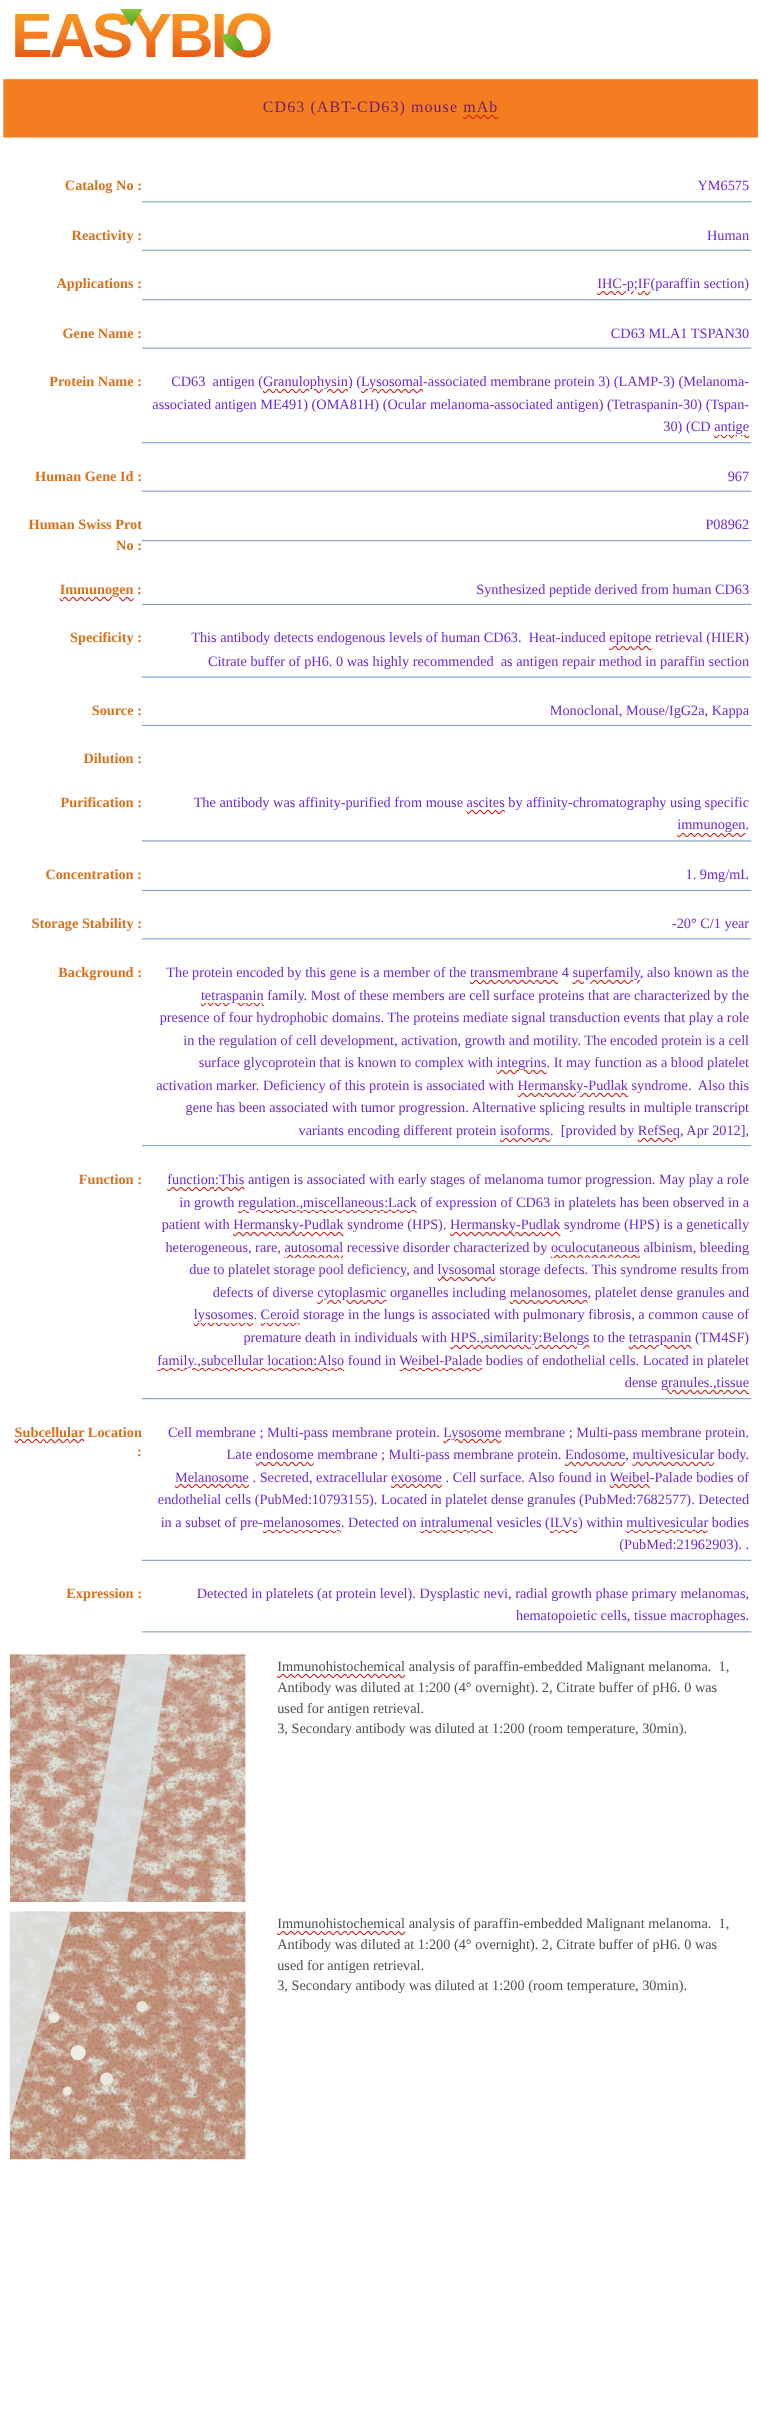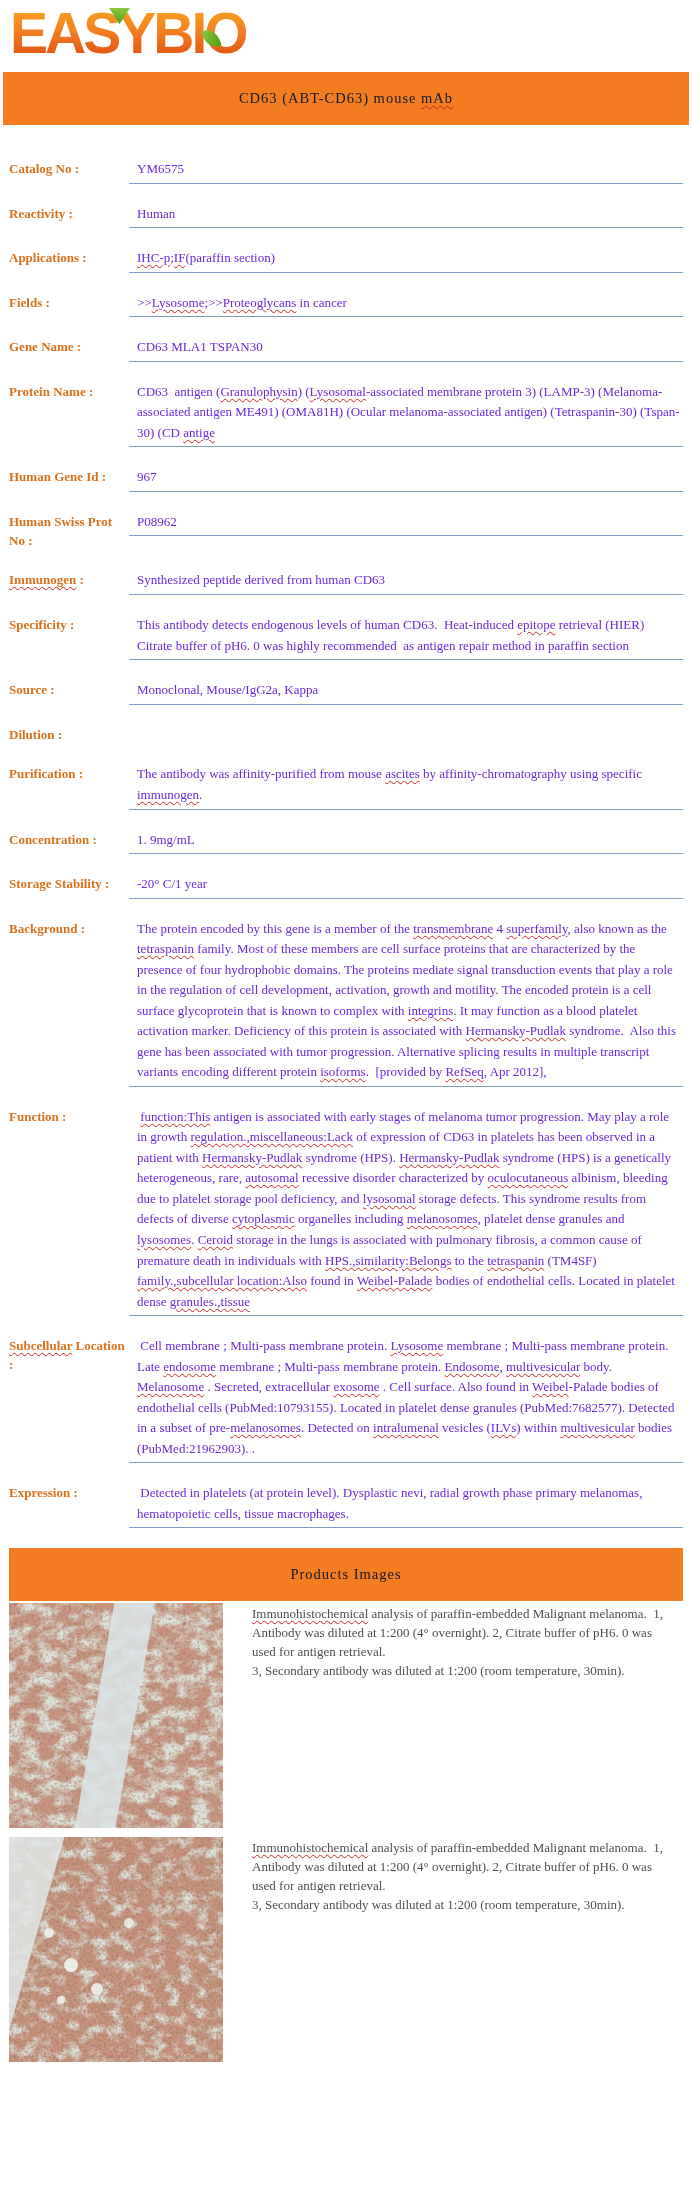--- a/index.html
+++ b/index.html
@@ -17,26 +17,26 @@
   .logo-tri { position:absolute; left:99px; top:2px; width:21px; height:16px;
     background:linear-gradient(180deg,#8ec641,#4e9e15);
     clip-path:polygon(0 0,100% 0,50% 100%); }
   .logo-leaf { position:absolute; left:194px; top:23px; width:15px; height:19px;
     background:linear-gradient(135deg,#8ec641,#4f9d14);
     border-radius:0 80% 0 80%; transform:rotate(-18deg); }
 
   
   .banner { margin:12px 3px 0 3px; background:var(--brand-orange,#f47d21); height:53px;
     display:flex; align-items:center; justify-content:center; }
-  .banner-title { color:#0f172a; font-size:14.5px; letter-spacing:1px; white-space:pre-wrap; }
+  .banner-title { color:#701a75; font-size:14.5px; letter-spacing:1px; white-space:pre-wrap; }
   .products-banner { margin:18px 9px 0 9px; }
 
   
   .fields { margin:34px 9px 0 9px; }
-  .row { display:flex; align-items:flex-start; margin-bottom:20px; }
+  .row { display:flex; align-items:flex-start; margin-bottom:20px;text-align:right; }
   .label { flex:0 0 120px; width:120px; color:var(--label-orange,#d9711c); font-weight:bold;
     font-size:13px; line-height:1.45; padding-top:1px; white-space:pre-wrap; }
   .value { flex:1; color:#6d28d9; font-size:13px; line-height:1.58;
     border-bottom:1px solid var(--underline-blue,#7f9cc6);
     padding:0 2px 3px 8px; min-height:19px; white-space:pre-wrap; }
 
   
   .sp { text-decoration-line:underline; text-decoration-style:wavy;
     text-decoration-color:var(--spellcheck-red,#cc241d); text-decoration-thickness:1px;
     text-underline-offset:2px; }
@@ -71,24 +71,20 @@
   <div class="row">
     <div class="label"><span>Reactivity :</span></div>
     <div class="value"><span>Human</span></div>
   </div>
 
   <div class="row">
     <div class="label"><span>Applications :</span></div>
     <div class="value"><span class="sp">IHC-p</span><span>;</span><span class="sp">IF</span><span>(paraffin section)</span></div>
   </div>
 
-  <div class="row">
-    <div class="label"><span>Fields :</span></div>
-    <div class="value"><span>&gt;&gt;</span><span class="sp">Lysosome</span><span>;&gt;&gt;</span><span class="sp">Proteoglycans</span><span> in cancer</span></div>
-  </div>
 
   <div class="row">
     <div class="label"><span>Gene Name :</span></div>
     <div class="value"><span>CD63 MLA1 TSPAN30</span></div>
   </div>
 
   <div class="row">
     <div class="label"><span>Protein Name :</span></div>
     <div class="value"><span>CD63  antigen (</span><span class="sp">Granulophysin</span><span>) (</span><span class="sp">Lysosomal</span><span>-associated membrane protein 3) (LAMP-3) (Melanoma-associated antigen ME491) (OMA81H) (Ocular melanoma-associated antigen) (Tetraspanin-30) (Tspan-30) (CD </span><span class="sp">antige</span></div>
   </div>
@@ -152,23 +148,20 @@
     <div class="label"><span class="sp">Subcellular</span><span> Location :</span></div>
     <div class="value"><span> Cell membrane ; Multi-pass membrane protein. </span><span class="sp">Lysosome</span><span> membrane ; Multi-pass membrane protein. Late </span><span class="sp">endosome</span><span> membrane ; Multi-pass membrane protein. </span><span class="sp">Endosome</span><span>, </span><span class="sp">multivesicular</span><span> body. </span><span class="sp">Melanosome</span><span> . Secreted, extracellular </span><span class="sp">exosome</span><span> . Cell surface. Also found in </span><span class="sp">Weibel</span><span>-Palade bodies of endothelial cells (PubMed:10793155). Located in platelet dense granules (PubMed:7682577). Detected in a subset of pre-</span><span class="sp">melanosomes</span><span>. Detected on </span><span class="sp">intralumenal</span><span> vesicles (</span><span class="sp">ILVs</span><span>) within </span><span class="sp">multivesicular</span><span> bodies (PubMed:21962903). .</span></div>
   </div>
 
   <div class="row">
     <div class="label"><span>Expression :</span></div>
     <div class="value"><span> Detected in platelets (at protein level). Dysplastic nevi, radial growth phase primary melanomas, hematopoietic cells, tissue macrophages.</span></div>
   </div>
 </div>
 
-  <div class="banner products-banner">
-    <span class="banner-title">Products Images</span>
-  </div>
 
   <div class="product-row">
     <svg class="ihc" width="214" height="225" viewBox="0 0 214 225" xmlns="http://www.w3.org/2000/svg">
       <defs>
         <filter id="f1a" x="-10%" y="-10%" width="120%" height="120%">
           <feTurbulence type="fractalNoise" baseFrequency="0.065 0.085" numOctaves="4" seed="11"></feTurbulence>
           <feColorMatrix type="matrix" values="0 0 0 0 0.56  0 0 0 0 0.30  0 0 0 0 0.22  3.2 0 0 0 -0.95"></feColorMatrix>
         </filter>
         <filter id="f1b" x="-10%" y="-10%" width="120%" height="120%">
           <feTurbulence type="fractalNoise" baseFrequency="0.35 0.4" numOctaves="2" seed="17"></feTurbulence>

